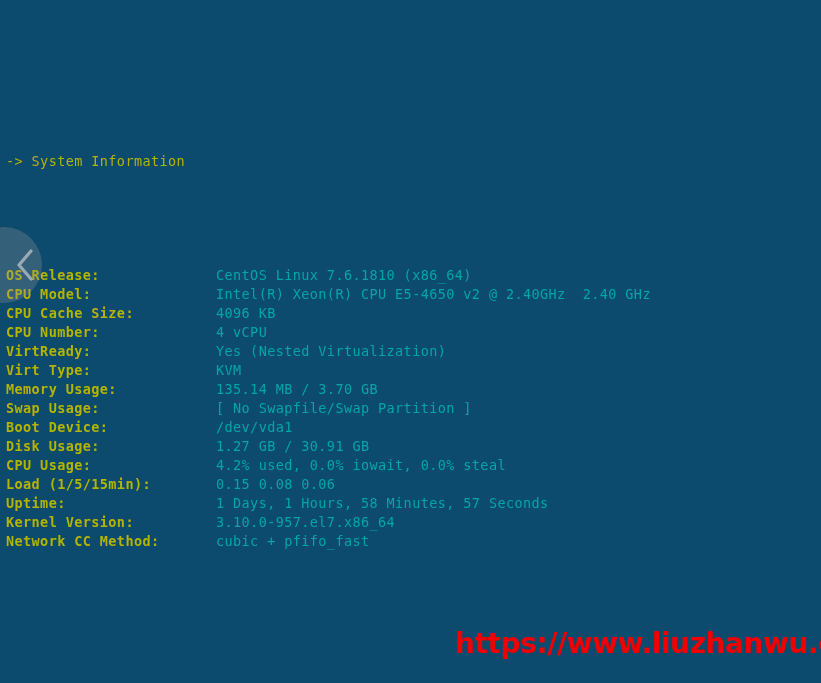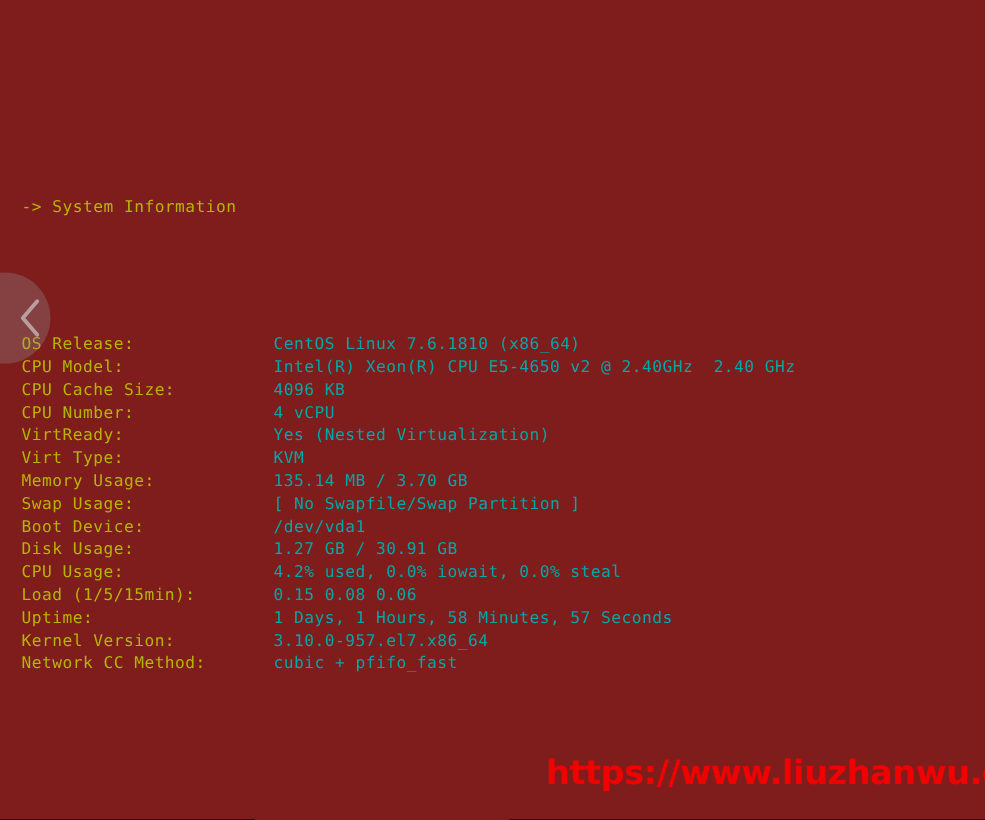--- a/index.html
+++ b/index.html
@@ -15,22 +15,22 @@
     position: relative;
     font-family: "DejaVu Sans Mono", "Liberation Mono", monospace;
   }
 
   #terminal {
     position: absolute;
     left: 0;
     top: 0;
     width: 821px;
     height: 683px;
-    background: #7f1d1d;
-    padding: 12px;
+    background: #0c4a6e;
+    padding: 0;
     box-sizing: border-box;
     font-size: 13.5px;
     line-height: 19px;
     letter-spacing: 0.4px;
     white-space: pre;
   }
 
   .line {
     height: 19px;
     line-height: 19px;
@@ -41,20 +41,21 @@
   .line.blank { height: 19px; }
 
   .hdr {
     color: #b5b500;
   }
   .lbl {
     color: #b5b500;
     display: inline-block;
     width: 210px;
     vertical-align: top;
+    font-weight: bold;
   }
   .val {
     color: #00a7a7;
     text-align: center;
   }
 
   
   #prev-overlay {
     position: absolute;
     left: -34px;

